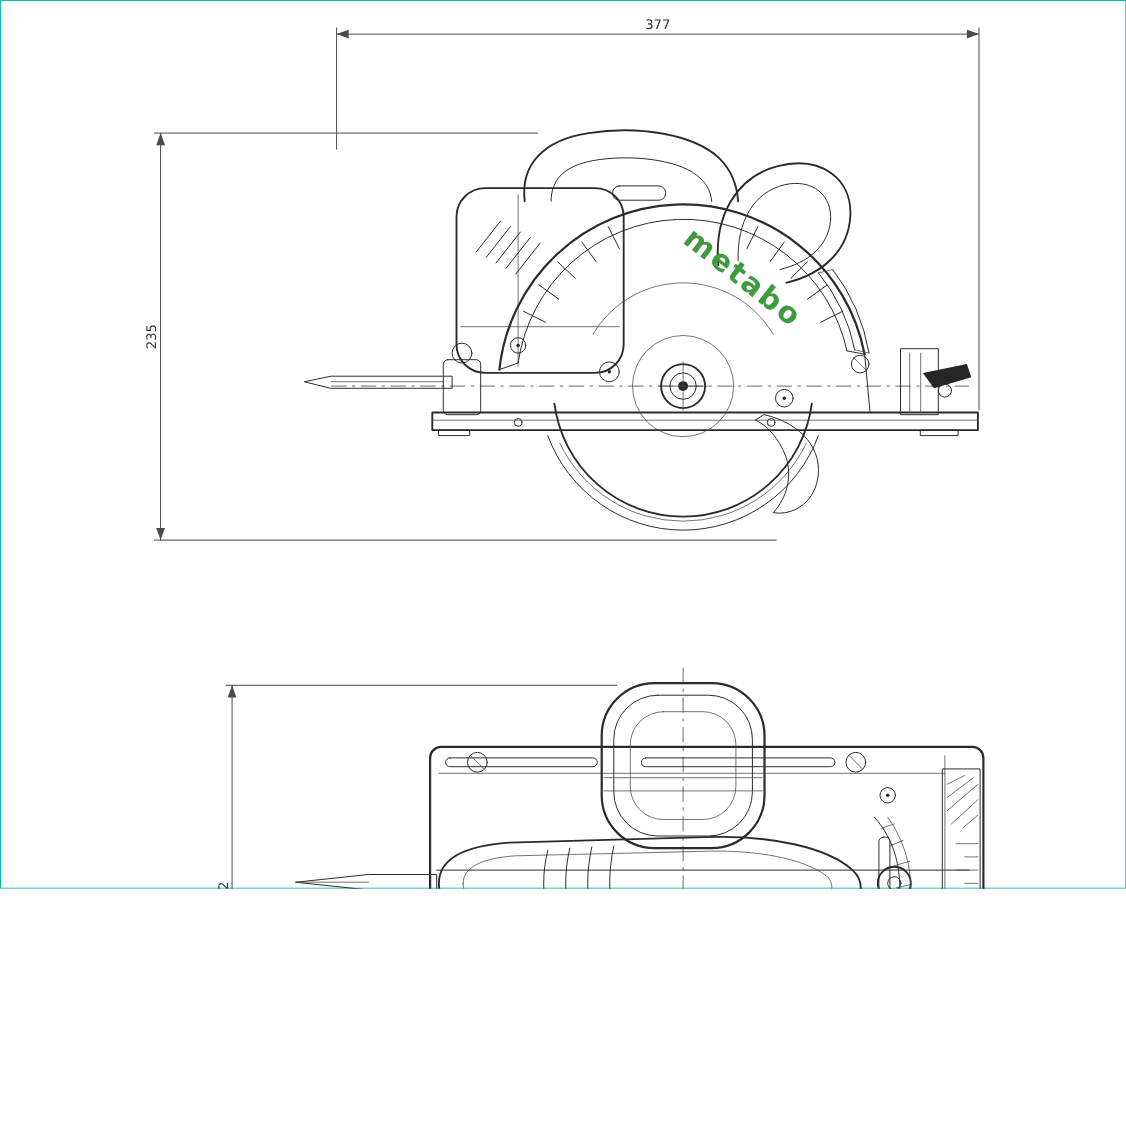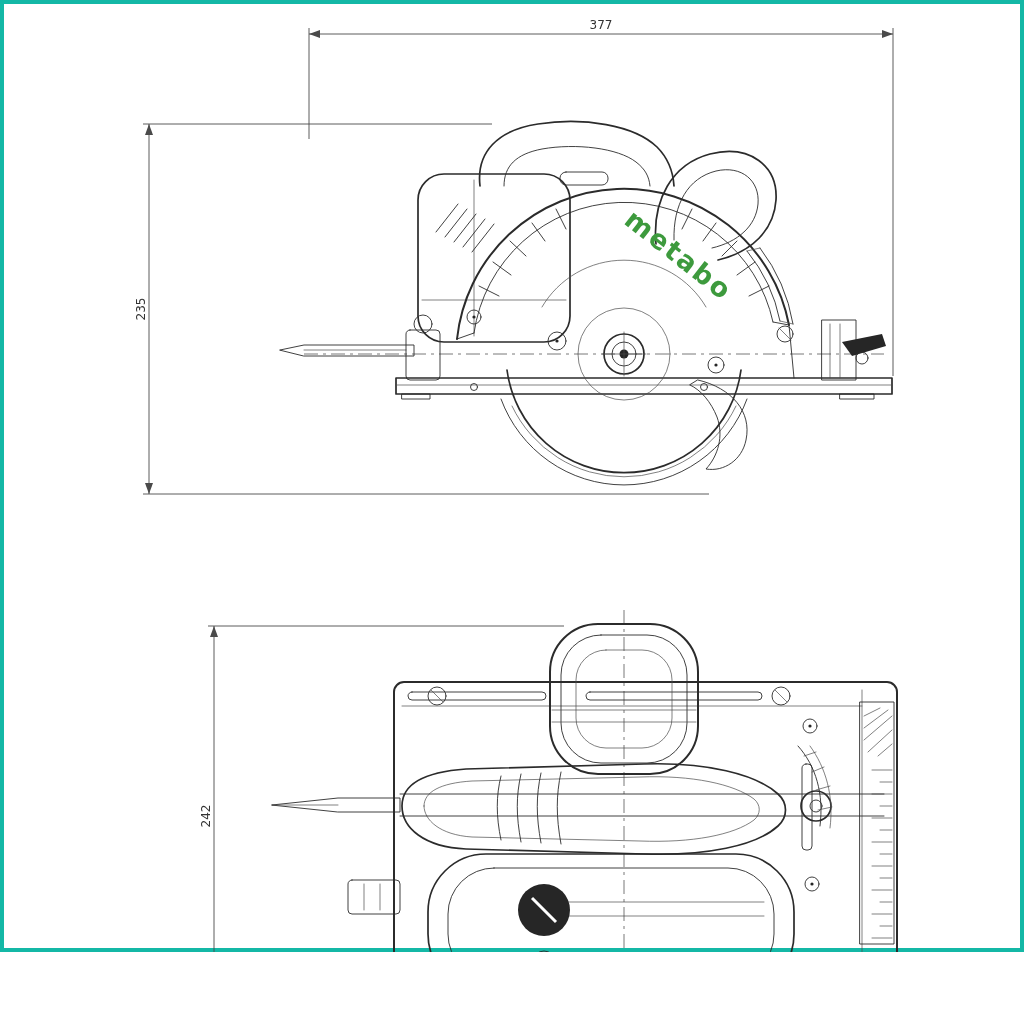--- a/index.html
+++ b/index.html
@@ -1,19 +1,19 @@
 <!DOCTYPE html>
 <html><head>
 <meta charset="utf-8">
 <style>
   html,body { margin:0; padding:0; background:#ffffff; }
   .page {
-    width:1024px; height:952px;
+    width:1024px; height:808px;
     background:#ffffff;
-    border:4px solid #14b8a6;
+    border:1px solid #14b8a6;
     box-sizing:border-box;
     position:relative;
     font-family:"DejaVu Sans", "Liberation Sans", sans-serif;
   }
   svg { display:block; }
   .ln      { stroke:#2b2b2b; fill:none; stroke-width:1.7; stroke-linecap:round; stroke-linejoin:round; }
   .ln-thin { stroke:#2b2b2b; fill:none; stroke-width:0.9; stroke-linecap:round; stroke-linejoin:round; }
   .ln-x    { stroke:#4a4a4a; fill:none; stroke-width:0.7; stroke-linecap:round; }
   .cline   { stroke:#555555; fill:none; stroke-width:0.8; stroke-dasharray:14 5 3 5; }
   .dim     { stroke:#4a4a4a; fill:none; stroke-width:0.9; }

